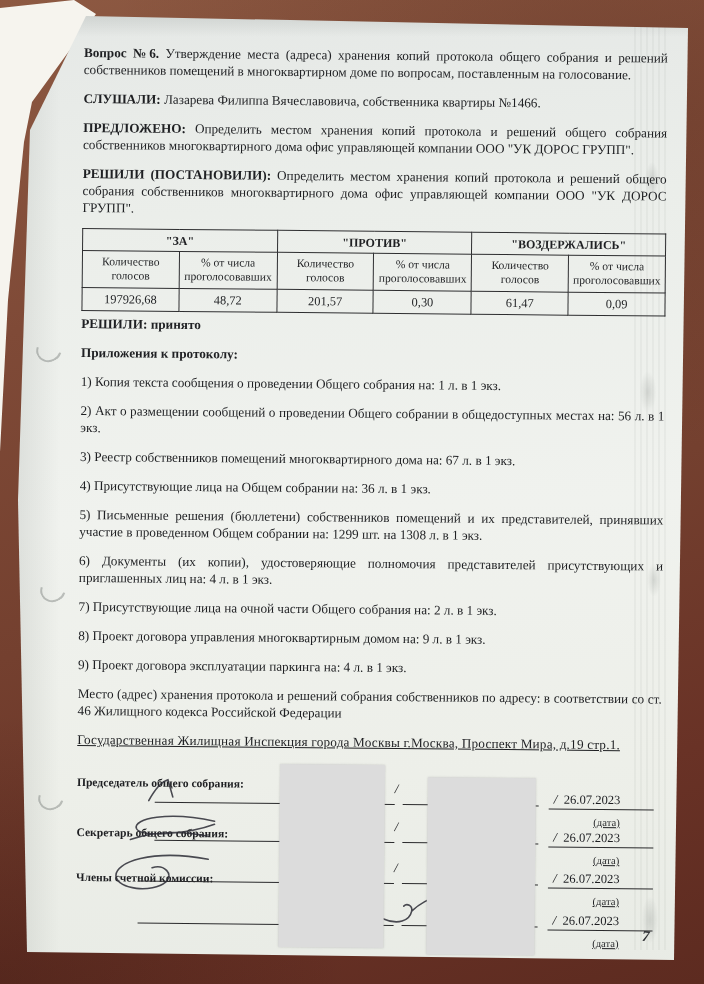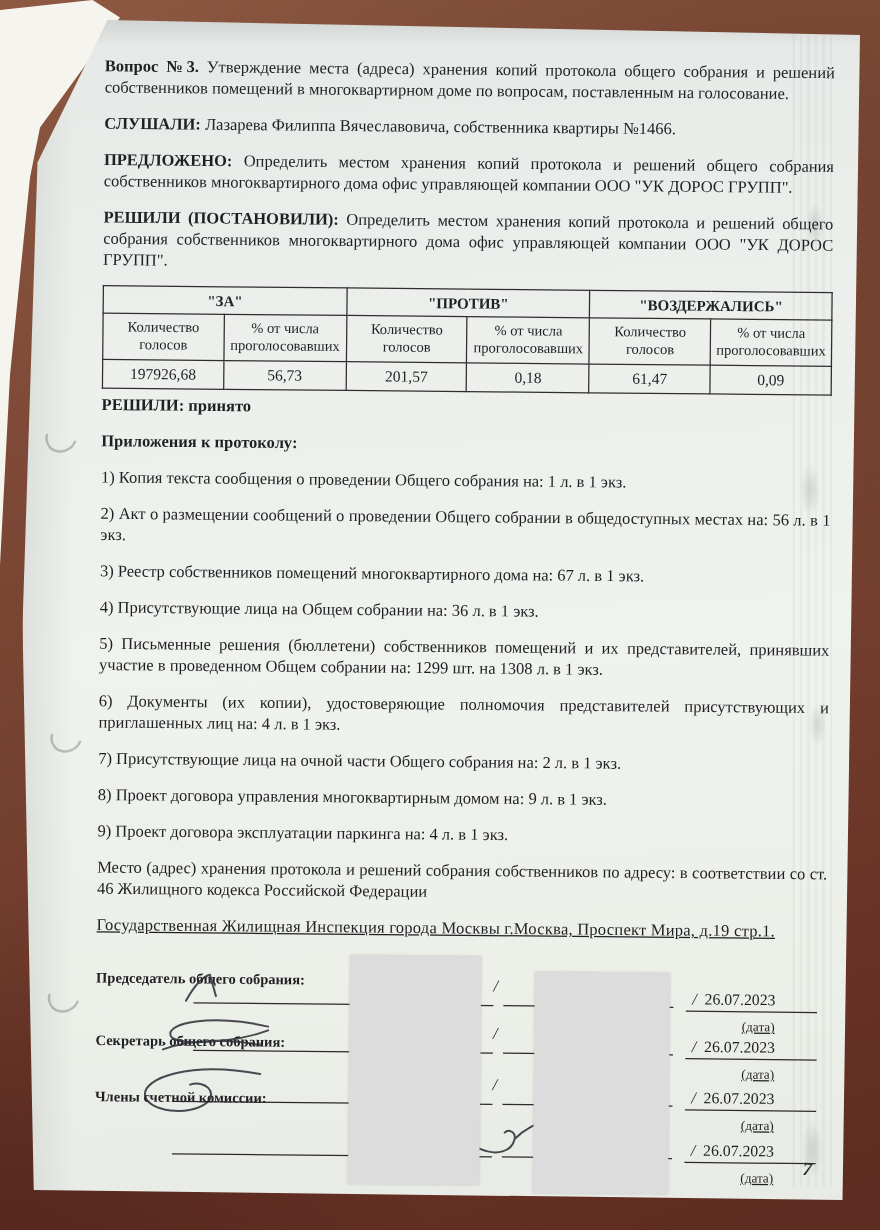--- a/index.html
+++ b/index.html
@@ -65,21 +65,21 @@
   <div class="page">
     <div class="page-top-shade"></div>
     <div class="page-left-shade"></div>
     <div class="streaks"></div>
     <div class="punch" style="left:36px;top:338px;"></div>
     <div class="punch" style="left:40px;top:578px;"></div>
     <div class="punch" style="left:38px;top:786px;"></div>
 
     <div class="content">
 
-      <p><b>Вопрос №3.</b> <span>Утверждение места (адреса) хранения копий протокола общего собрания и решений собственников помещений в многоквартирном доме по вопросам, поставленным на голосование.</span></p>
+      <p><b>Вопрос №6.</b> <span>Утверждение места (адреса) хранения копий протокола общего собрания и решений собственников помещений в многоквартирном доме по вопросам, поставленным на голосование.</span></p>
 
       <p><b>СЛУШАЛИ:</b> <span>Лазарева Филиппа Вячеславовича, собственника квартиры №1466.</span></p>
 
       <p><b>ПРЕДЛОЖЕНО:</b> <span>Определить местом хранения копий протокола и решений общего собрания собственников многоквартирного дома офис управляющей компании ООО "УК ДОРОС ГРУПП".</span></p>
 
       <p><b>РЕШИЛИ (ПОСТАНОВИЛИ):</b> <span>Определить местом хранения копий протокола и решений общего собрания собственников многоквартирного дома офис управляющей компании ООО "УК ДОРОС ГРУПП".</span></p>
 
       <table class="votes">
         <colgroup>
             <col style="width:16.6%">
@@ -98,23 +98,23 @@
         <tr>
           <td class="sub">Количество голосов</td>
           <td class="sub">% от числа проголосовавших</td>
           <td class="sub">Количество голосов</td>
           <td class="sub">% от числа проголосовавших</td>
           <td class="sub">Количество голосов</td>
           <td class="sub">% от числа проголосовавших</td>
         </tr>
         <tr>
           <td class="val">197926,68</td>
-          <td class="val">56,73</td>
+          <td class="val">48,72</td>
           <td class="val">201,57</td>
-          <td class="val">0,18</td>
+          <td class="val">0,30</td>
           <td class="val">61,47</td>
           <td class="val">0,09</td>
         </tr>
       </tbody>
         </table>
 
       <p class="decision"><span>РЕШИЛИ:</span> <span>принято</span></p>
 
       <p class="att-title">Приложения к протоколу:</p>
       <p class="att">1) Копия текста сообщения о проведении Общего собрания на: 1 л. в 1 экз.</p>

